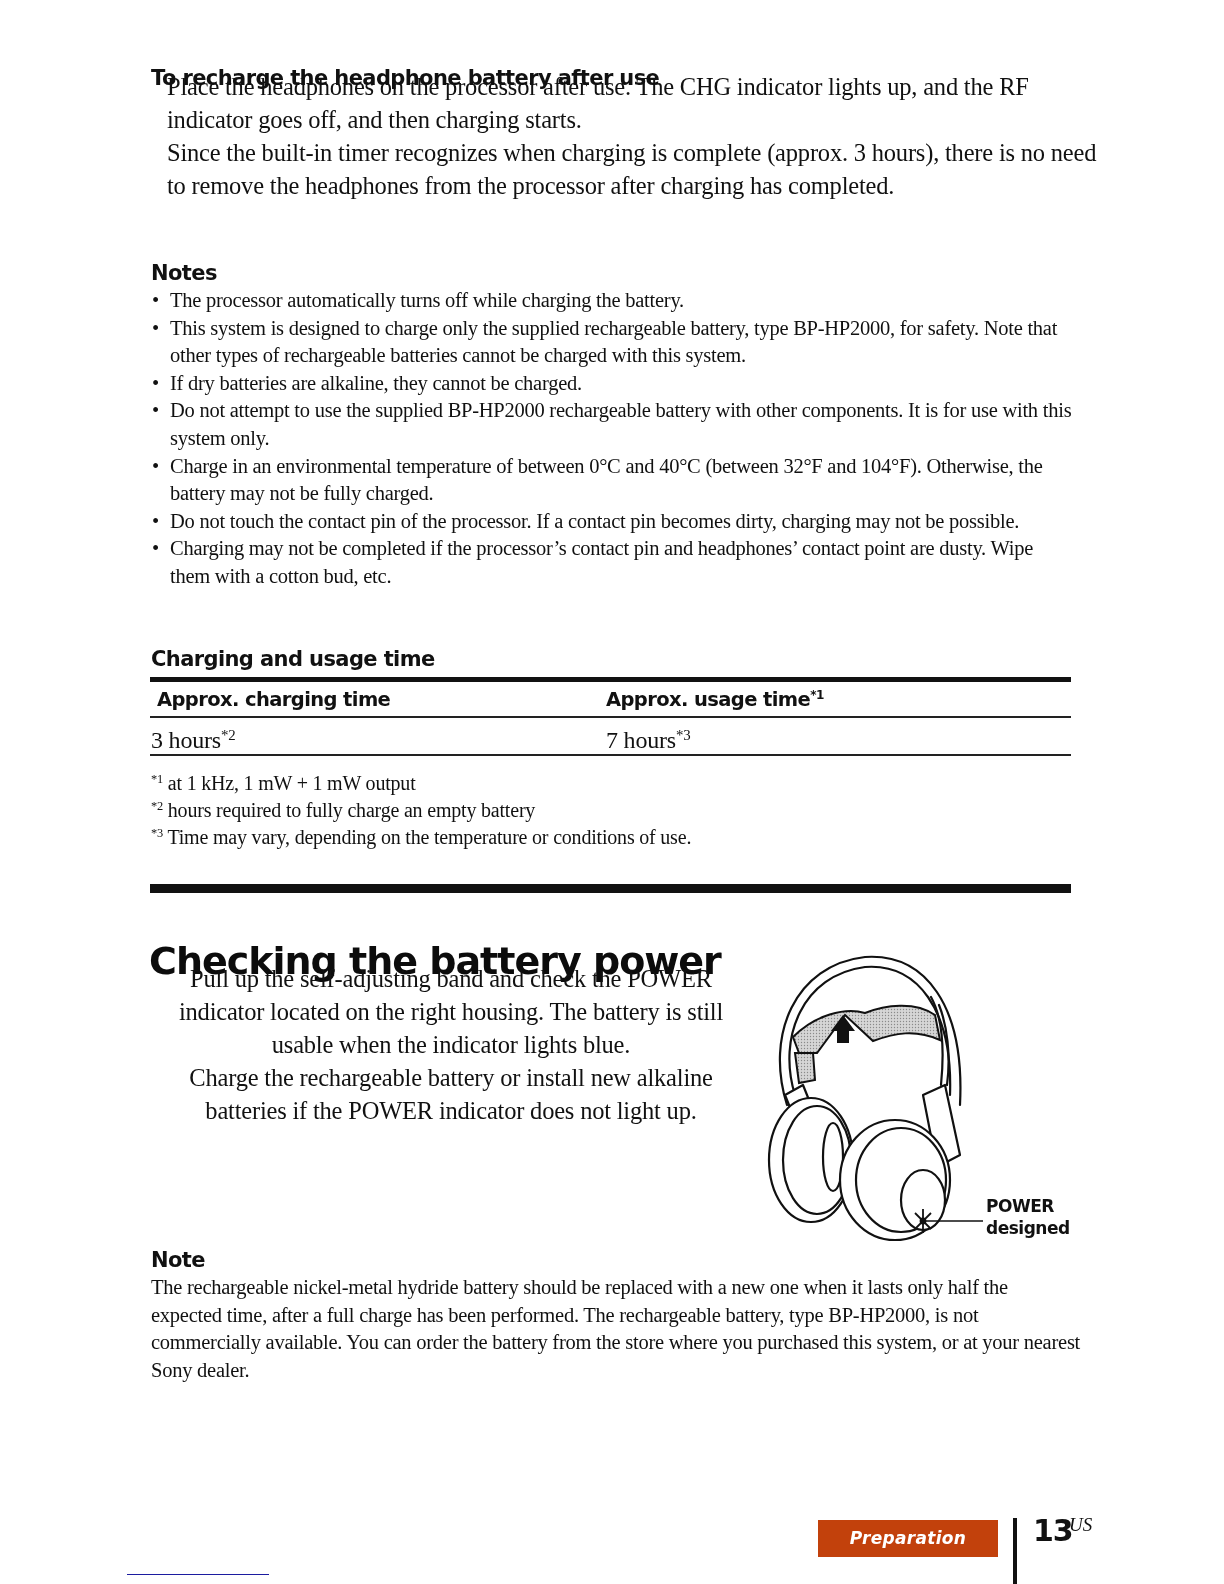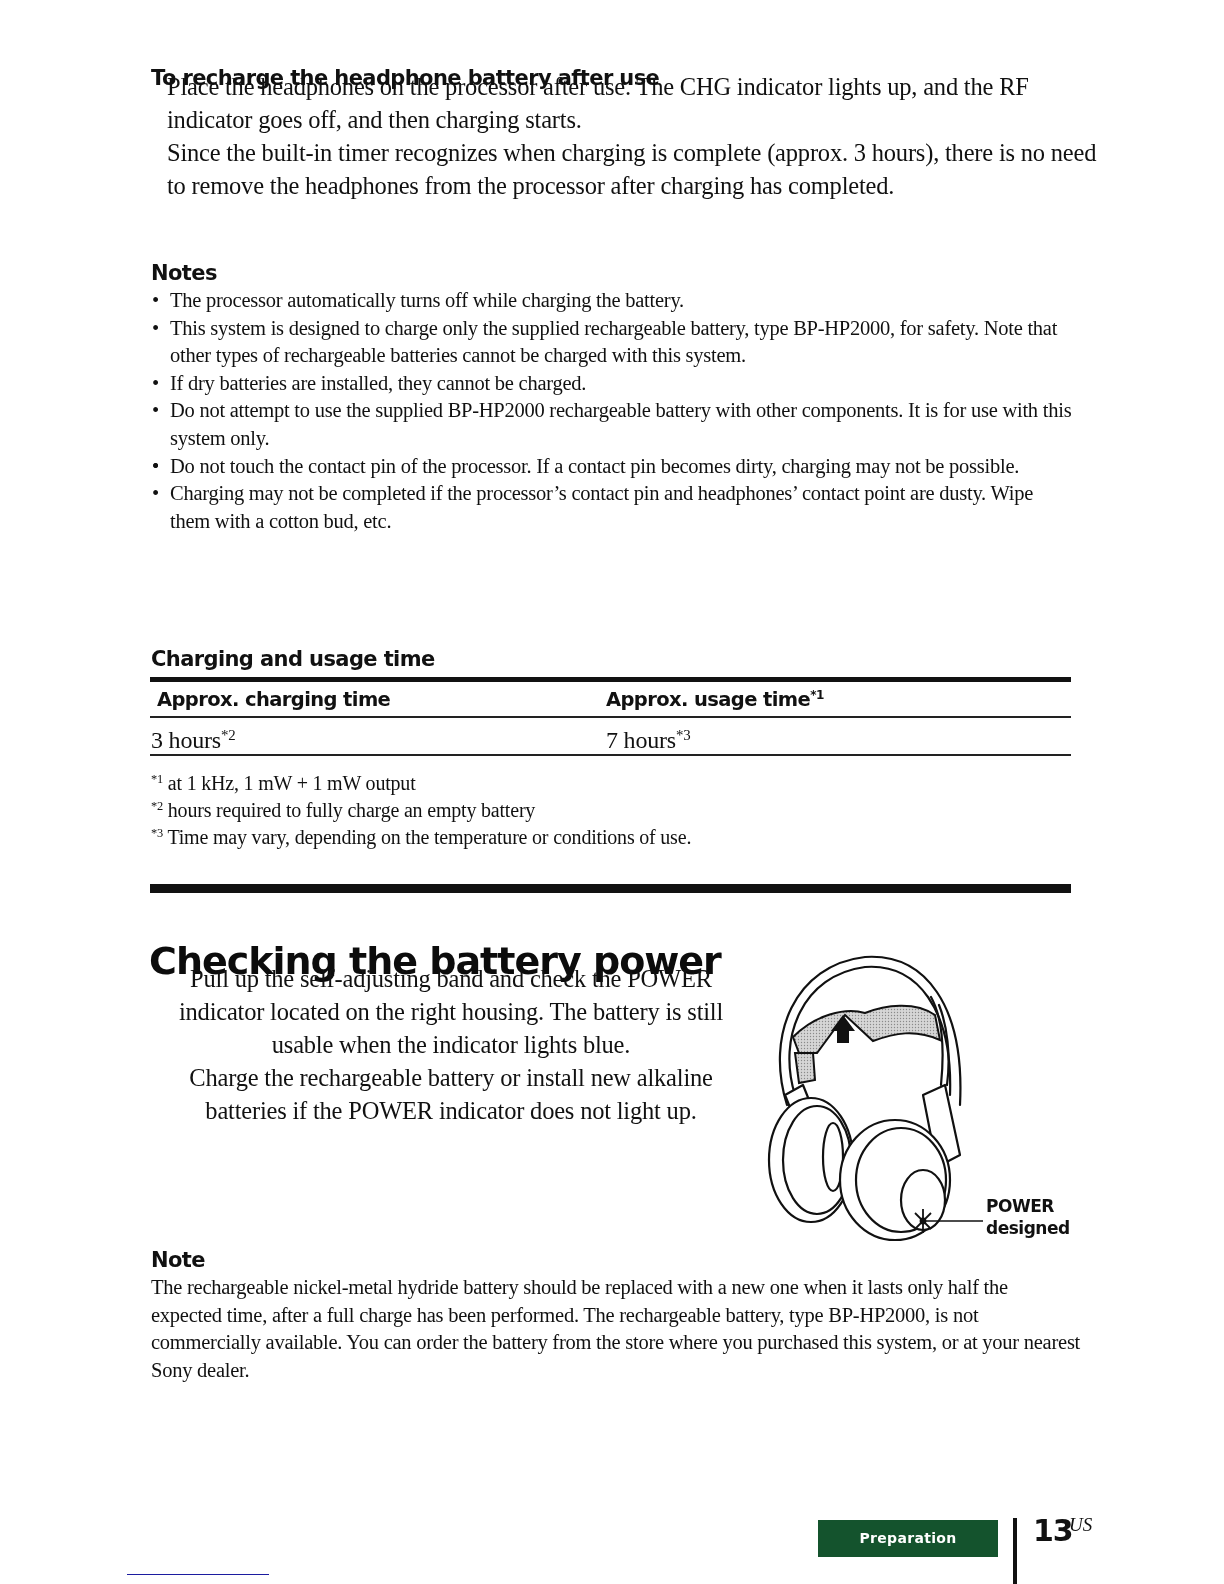--- a/index.html
+++ b/index.html
@@ -59,23 +59,23 @@
     font-size: 17px; line-height: 22px; letter-spacing: -0.5px;
   }
 
   .note-para {
     position: absolute; left: 151px; top: 1274px; width: 930px;
     font-size: 20.5px; line-height: 27.6px; letter-spacing: -0.25px;
   }
 
   .section-tab {
     position: absolute; left: 818px; top: 1520px; width: 180px; height: 37px;
-    background: #14532d; color: #fff;
-    font-family: "DejaVu Sans", sans-serif; font-weight: bold; 
-    font-size: 14px; line-height: 37px; text-align: center; letter-spacing: 0.3px;
+    background: #c2410c; color: #fff;
+    font-family: "DejaVu Sans", sans-serif; font-weight: bold; font-style: italic;
+    font-size: 17px; line-height: 37px; text-align: center; letter-spacing: 0.3px;
   }
   .page-bar { position: absolute; left: 1013px; top: 1518px; width: 4px; height: 66px; background: #111; }
   .page-num {
     position: absolute; left: 1033px; top: 1513px;
     font-family: "DejaVu Sans", sans-serif; font-weight: bold; font-size: 30px; letter-spacing: -1px;
   }
   .page-suffix {
     position: absolute; left: 1069px; top: 1514px;
     font-family: "Liberation Serif", serif; font-style: italic; font-size: 19px;
   }
@@ -87,23 +87,23 @@
 <div class="sub-heading" style="top:42px;margin-top:24px;">To recharge the headphone battery after use</div>
 <div class="body-para" style="top:70px;">
   <p>Place the headphones on the processor after use. The CHG indicator lights up, and the RF indicator goes off, and then charging starts.</p>
   <p>Since the built-in timer recognizes when charging is complete (approx. 3 hours), there is no need to remove the headphones from the processor after charging has completed.</p>
 </div>
 
 <div class="sub-heading" style="top:261px;">Notes</div>
 <ul class="notes-list">
   <li><span class="bullet">•</span><span>The processor automatically turns off while charging the battery.</span></li>
   <li><span class="bullet">•</span><span>This system is designed to charge only the supplied rechargeable battery, type BP-HP2000, for safety. Note that other types of rechargeable batteries cannot be charged with this system.</span></li>
-  <li><span class="bullet">•</span><span>If dry batteries are installed, they cannot be charged.</span></li>
+  <li><span class="bullet">•</span><span>If dry batteries are alkaline, they cannot be charged.</span></li>
   <li><span class="bullet">•</span><span>Do not attempt to use the supplied BP-HP2000 rechargeable battery with other components. It is for use with this system only.</span></li>
-  <li><span class="bullet">•</span></li>
+  <li><span class="bullet">•</span><span>Charge in an environmental temperature of between 0°C and 40°C (between 32°F and 104°F). Otherwise, the battery may not be fully charged.</span></li>
   <li><span class="bullet">•</span><span>Do not touch the contact pin of the processor. If a contact pin becomes dirty, charging may not be possible.</span></li>
   <li><span class="bullet">•</span><span>Charging may not be completed if the processor’s contact pin and headphones’ contact point are dusty. Wipe them with a cotton bud, etc.</span></li>
 </ul>
 
 <div class="sub-heading" style="top:647px;">Charging and usage time</div>
 <div class="rule-thick" style="top:677px;height:5px;"></div>
 <div class="tbl-head" style="left:157px;">
   <span>Approx. charging time</span>
 </div>
 <div class="tbl-head" style="left:606px;">

